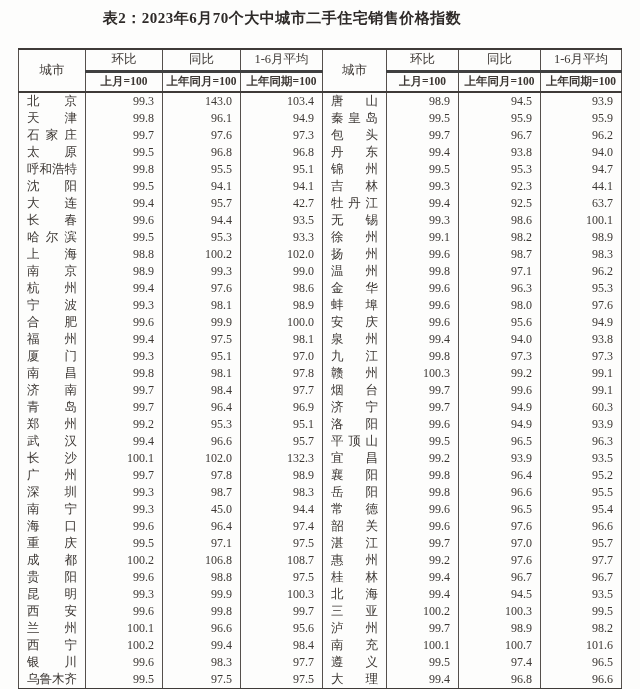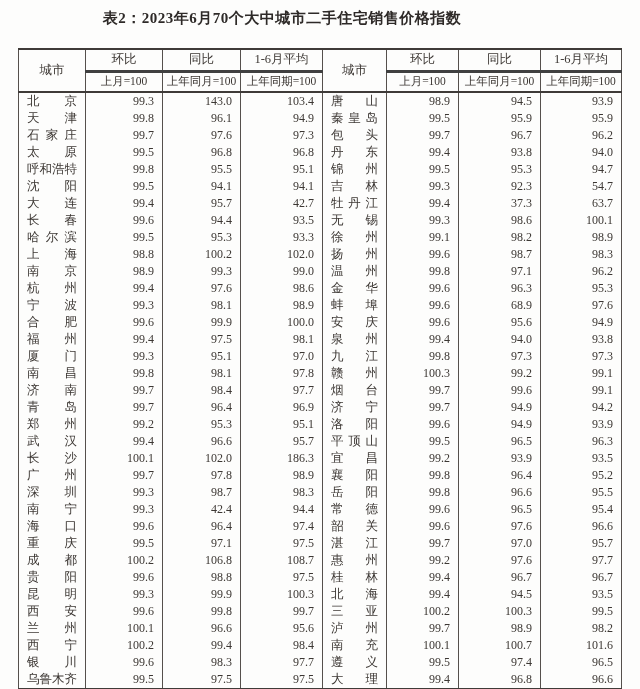--- a/index.html
+++ b/index.html
@@ -37,21 +37,21 @@
   }
   table.grid th, table.grid td {
     border-left: 1px solid #55504c;
     border-right: 1px solid #55504c;
     font-weight: normal;
     overflow: hidden;
     white-space: nowrap;
   }
   thead th { text-align: center; vertical-align: middle; color: #3c3733; }
   thead tr.hr1 th { height: 22px; font-size: 12.5px; }
-  thead tr.hr2 th { height: 21px; font-size: 11.5px; }
+  thead tr.hr2 th { height: 21px; font-size: 11.5px; font-weight: bold; }
   thead tr.hr1 th.colhead { border-bottom: 3px solid #404040; }
   thead tr.hr2 th, thead th.cityhead { border-bottom: 2px solid #3f3b38; }
   th.cityhead { font-size: 12.5px; }
   tbody td { height: 16.8px; font-size: 12px; vertical-align: middle; }
   tbody td.city {
     font-size: 12.5px;
     padding: 0 8px;
   }
   tbody td.city .cityflex {
     display: flex;
@@ -218,41 +218,41 @@
           <td class="val">94.1</td>
           <td class="val">94.1</td>
           <td class="city">
             <span class="cityflex">
               <span>吉</span>
               <span>林</span>
             </span>
           </td>
           <td class="val">99.3</td>
           <td class="val">92.3</td>
-          <td class="val">54.7</td>
+          <td class="val">44.1</td>
         </tr>
         <tr>
           <td class="city">
             <span class="cityflex">
               <span>大</span>
               <span>连</span>
             </span>
           </td>
           <td class="val">99.4</td>
           <td class="val">95.7</td>
           <td class="val">42.7</td>
           <td class="city">
             <span class="cityflex">
               <span>牡</span>
               <span>丹</span>
               <span>江</span>
             </span>
           </td>
           <td class="val">99.4</td>
-          <td class="val">37.3</td>
+          <td class="val">92.5</td>
           <td class="val">63.7</td>
         </tr>
         <tr>
           <td class="city">
             <span class="cityflex">
               <span>长</span>
               <span>春</span>
             </span>
           </td>
           <td class="val">99.6</td>
@@ -359,21 +359,21 @@
           <td class="val">99.3</td>
           <td class="val">98.1</td>
           <td class="val">98.9</td>
           <td class="city">
             <span class="cityflex">
               <span>蚌</span>
               <span>埠</span>
             </span>
           </td>
           <td class="val">99.6</td>
-          <td class="val">68.9</td>
+          <td class="val">98.0</td>
           <td class="val">97.6</td>
         </tr>
         <tr>
           <td class="city">
             <span class="cityflex">
               <span>合</span>
               <span>肥</span>
             </span>
           </td>
           <td class="val">99.6</td>
@@ -480,21 +480,21 @@
           <td class="val">96.4</td>
           <td class="val">96.9</td>
           <td class="city">
             <span class="cityflex">
               <span>济</span>
               <span>宁</span>
             </span>
           </td>
           <td class="val">99.7</td>
           <td class="val">94.9</td>
-          <td class="val">94.2</td>
+          <td class="val">60.3</td>
         </tr>
         <tr>
           <td class="city">
             <span class="cityflex">
               <span>郑</span>
               <span>州</span>
             </span>
           </td>
           <td class="val">99.2</td>
           <td class="val">95.3</td>
@@ -532,21 +532,21 @@
         </tr>
         <tr>
           <td class="city">
             <span class="cityflex">
               <span>长</span>
               <span>沙</span>
             </span>
           </td>
           <td class="val">100.1</td>
           <td class="val">102.0</td>
-          <td class="val">186.3</td>
+          <td class="val">132.3</td>
           <td class="city">
             <span class="cityflex">
               <span>宜</span>
               <span>昌</span>
             </span>
           </td>
           <td class="val">99.2</td>
           <td class="val">93.9</td>
           <td class="val">93.5</td>
         </tr>
@@ -591,21 +591,21 @@
           <td class="val">95.5</td>
         </tr>
         <tr>
           <td class="city">
             <span class="cityflex">
               <span>南</span>
               <span>宁</span>
             </span>
           </td>
           <td class="val">99.3</td>
-          <td class="val">42.4</td>
+          <td class="val">45.0</td>
           <td class="val">94.4</td>
           <td class="city">
             <span class="cityflex">
               <span>常</span>
               <span>德</span>
             </span>
           </td>
           <td class="val">99.6</td>
           <td class="val">96.5</td>
           <td class="val">95.4</td>

